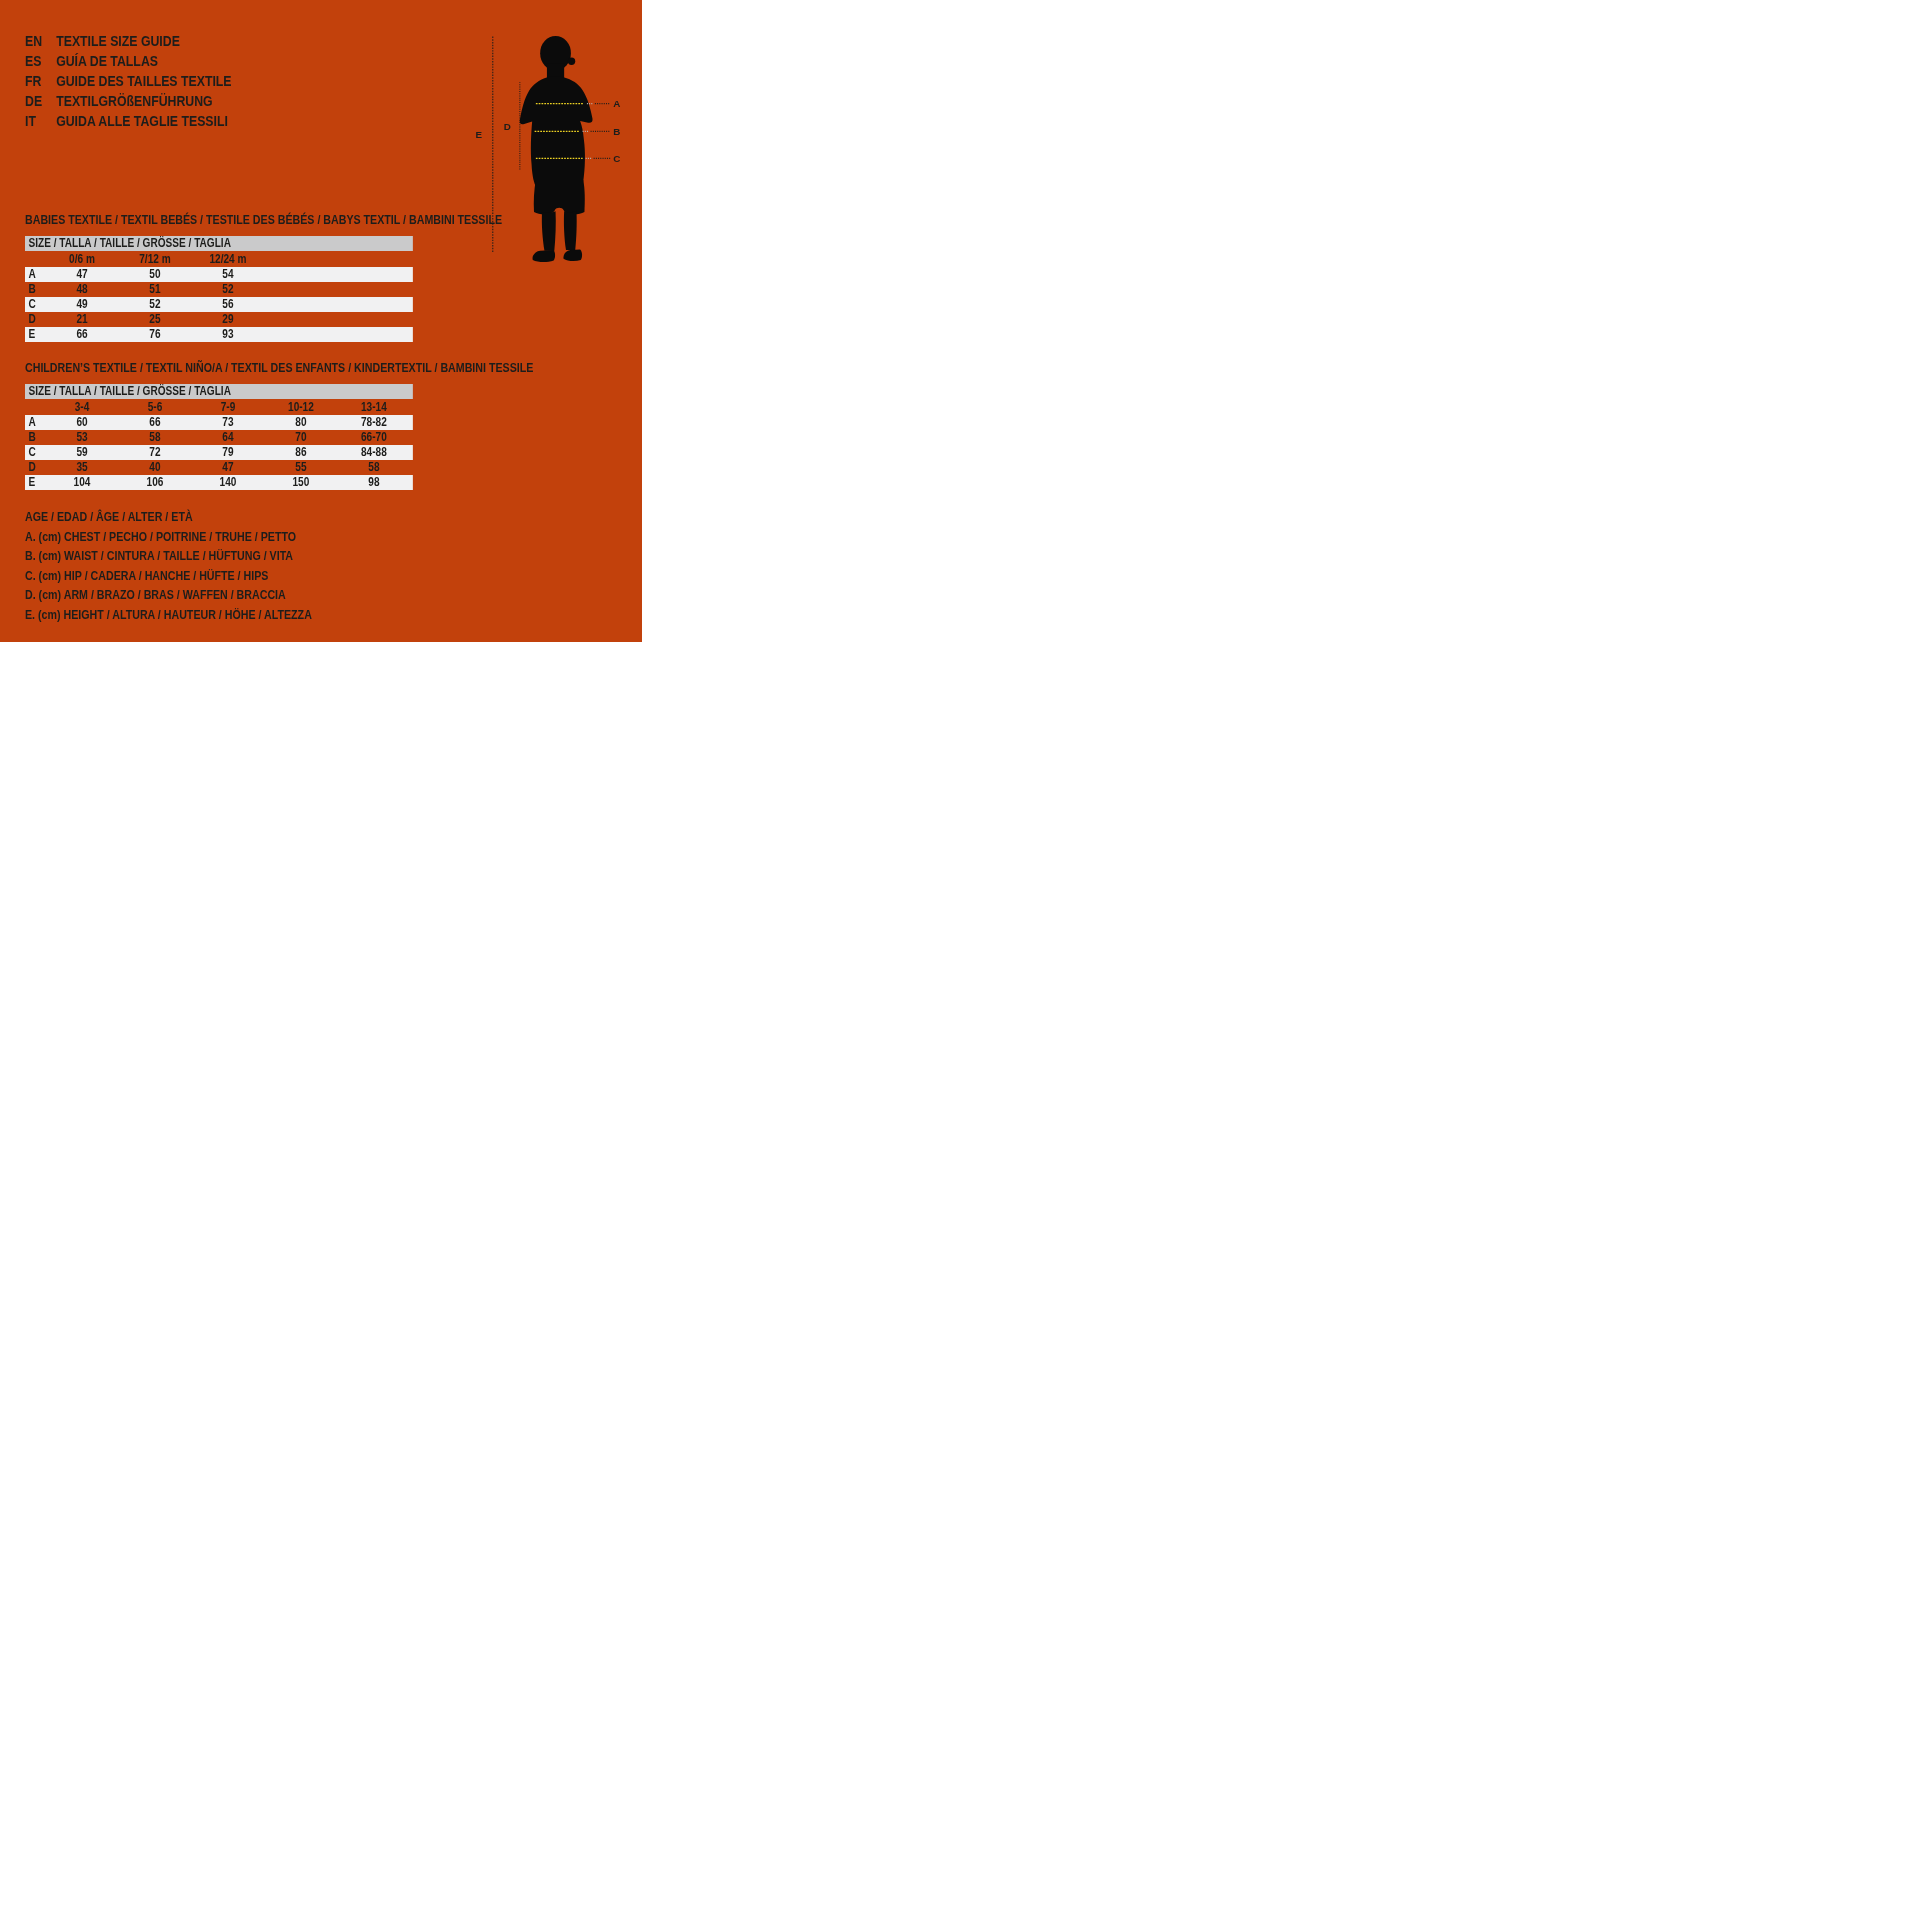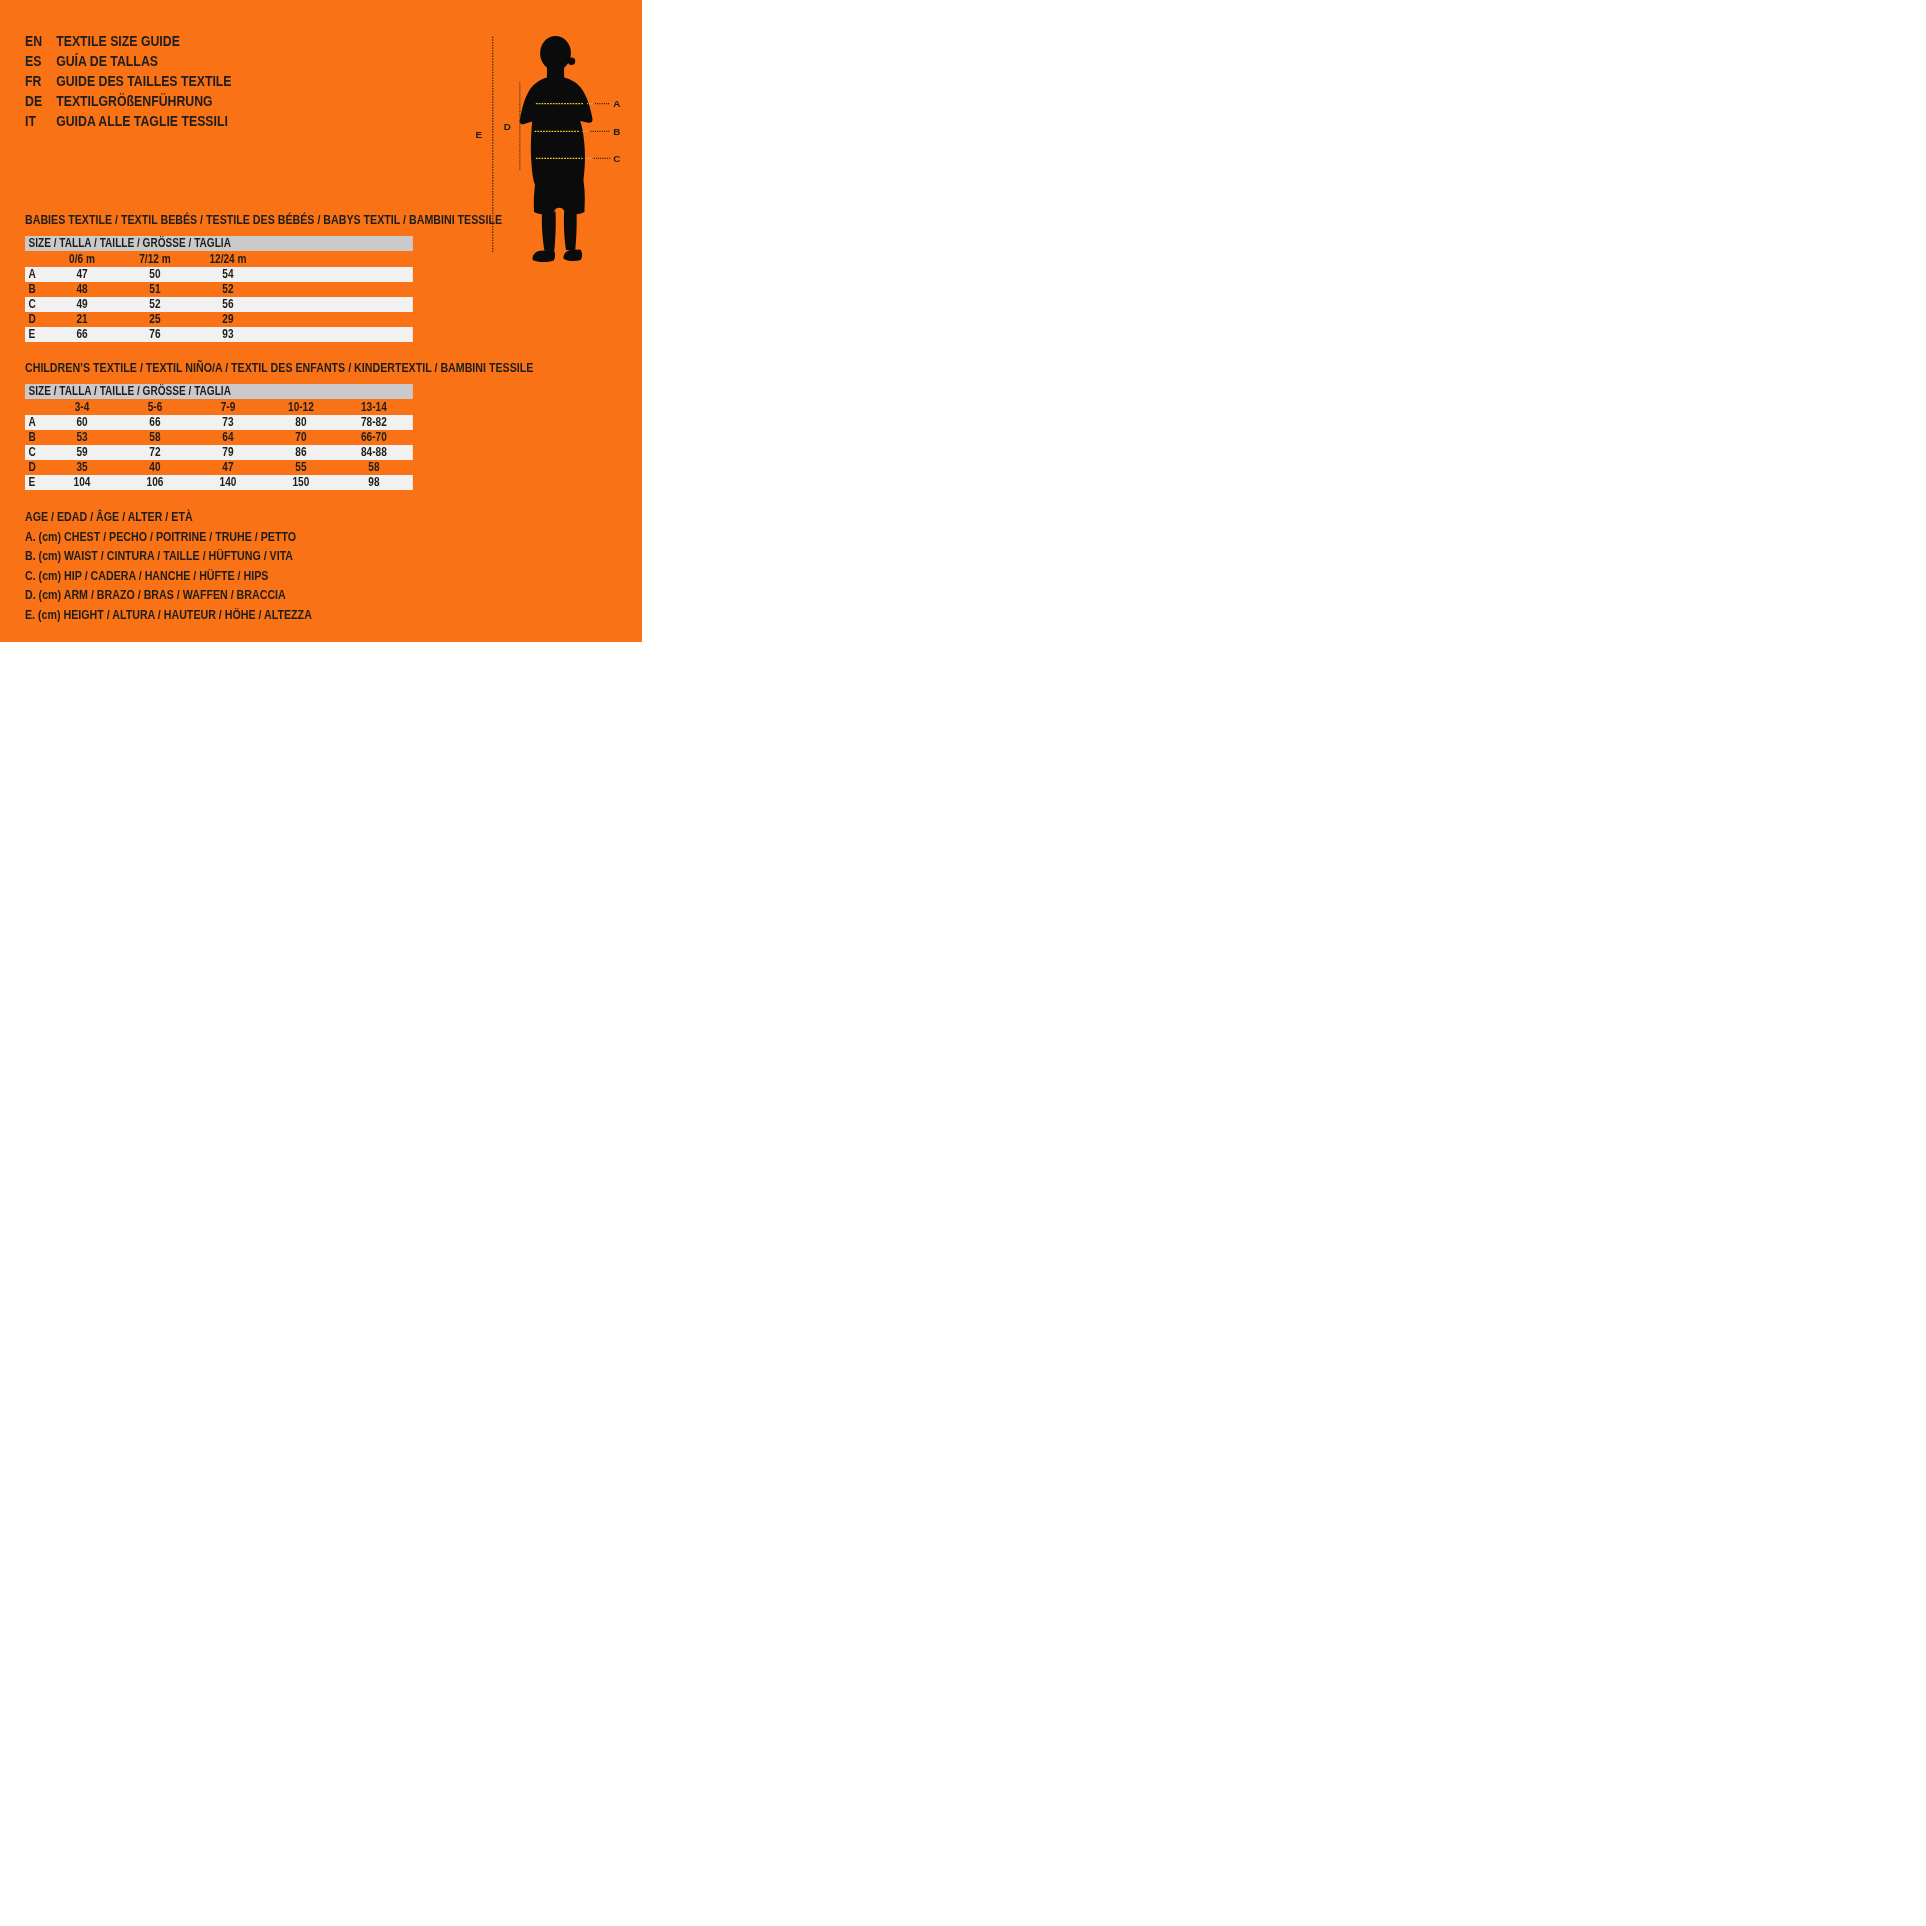--- a/index.html
+++ b/index.html
@@ -1,19 +1,19 @@
 <!DOCTYPE html>
 <html style="font-size:10px"><head>
 <meta charset="utf-8">
 <style>
   html,body{margin:0;padding:0;background:#ffffff;}
   .page{
     position:relative;
     width:642px;height:642px;
-    background:#f97316;
+    background:#c2410c;
     overflow:hidden;
     font-family:"Liberation Sans","DejaVu Sans",sans-serif;
     color:#1d1d1b;
   }
   
   .squeeze{
     position:absolute;left:25px;top:0;width:752px;height:642px;
     transform:scaleX(0.82);transform-origin:0 0;
   }
   .block{position:absolute;left:0;white-space:nowrap;}

